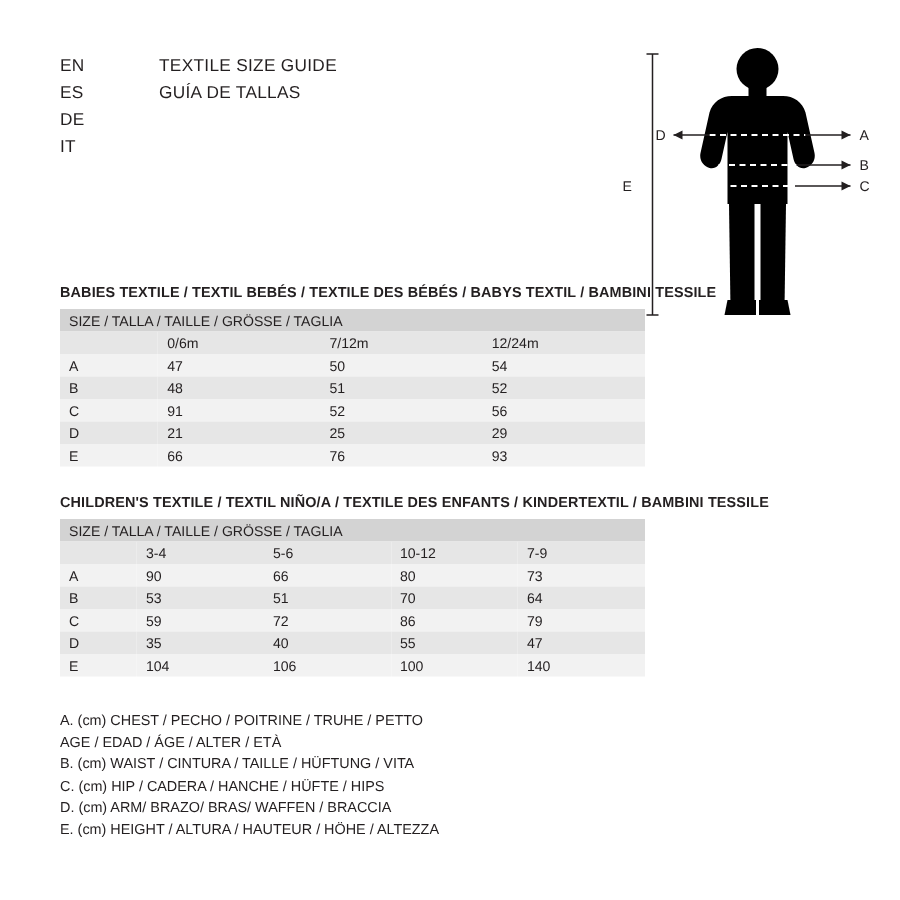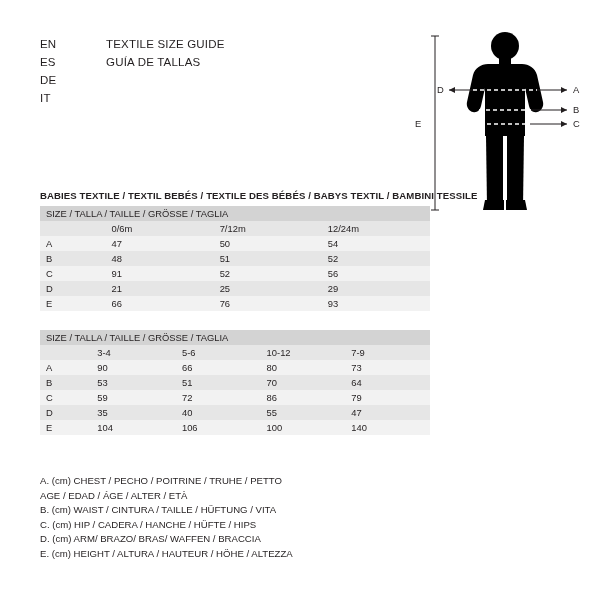--- a/index.html
+++ b/index.html
@@ -185,20 +185,21 @@
         <td class="lbl">E</td>
         <td class="c1">66</td>
         <td class="c2">76</td>
         <td class="c3">93</td>
       </tr>
     </tbody>
       </table>
   </div>
 
   <div class="table-wrap" style="top:330px;">
+    <div class="table-title">CHILDREN'S TEXTILE / TEXTIL NIÑO/A / TEXTILE DES ENFANTS / KINDERTEXTIL / BAMBINI TESSILE</div>
     <table class="size">
       <tbody>
           <tr class="band-dark">
         <td class="lbl sizerow-label" colspan="5">SIZE / TALLA / TAILLE / GRÖSSE / TAGLIA</td>
       </tr>
       <tr class="band-mid">
         <td class="lbl"></td>
         <td class="c1">3-4</td>
         <td class="c2">5-6</td>
         <td class="c3">10-12</td>

